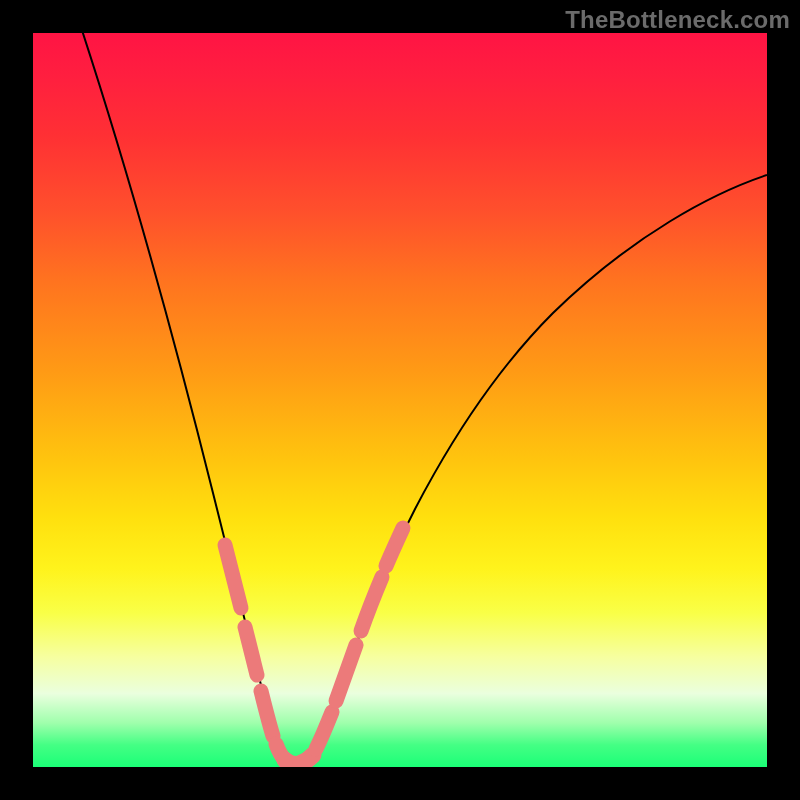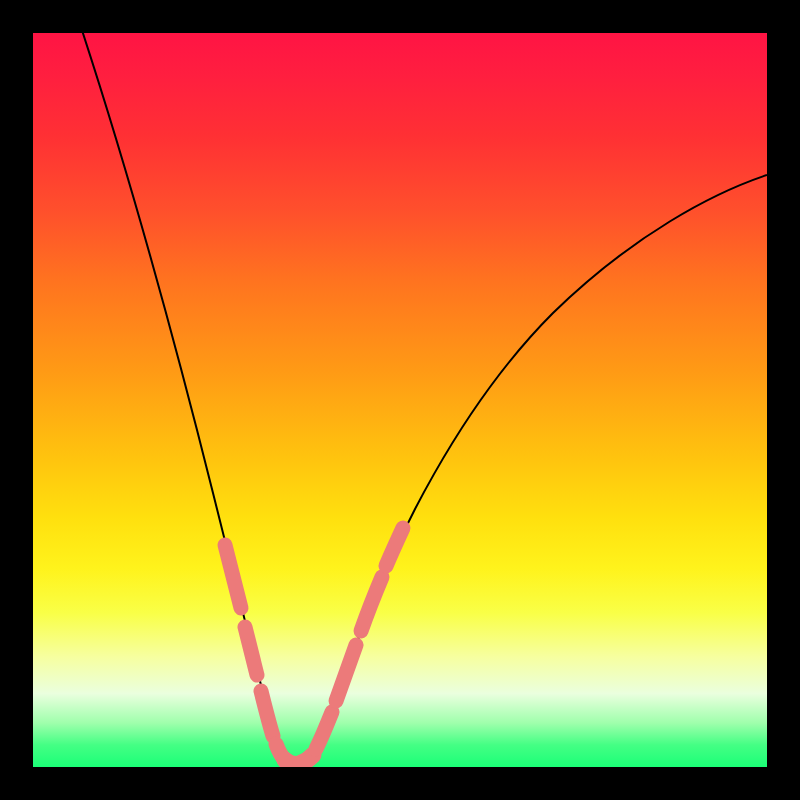--- a/index.html
+++ b/index.html
@@ -71,20 +71,21 @@
     stroke-linecap: round;
   }
   .curve .salmon.round {
     stroke-width: 17;
   }
 </style>
 </head>
 <body>
 
 <div class="frame">
+  <div class="watermark">TheBottleneck.com</div>
 
   <div class="plot">
     <svg class="curve" viewBox="0 0 734 734">
 
       <path class="main" d="M 40 -30
            C 90 120, 140 300, 180 460
            C 200 540, 215 600, 230 660
            C 238 692, 244 716, 252 727
            C 258 733, 266 733, 274 727
            C 286 716, 300 680, 320 620

